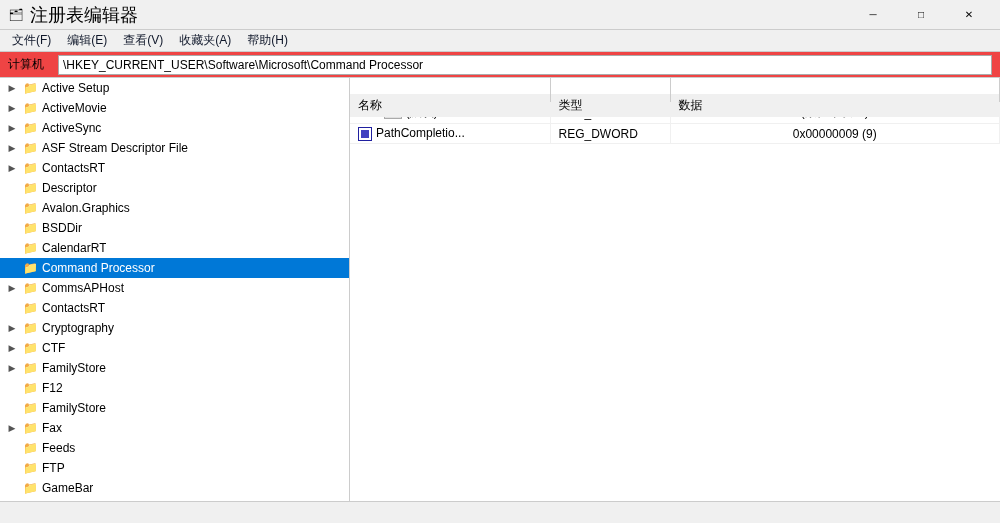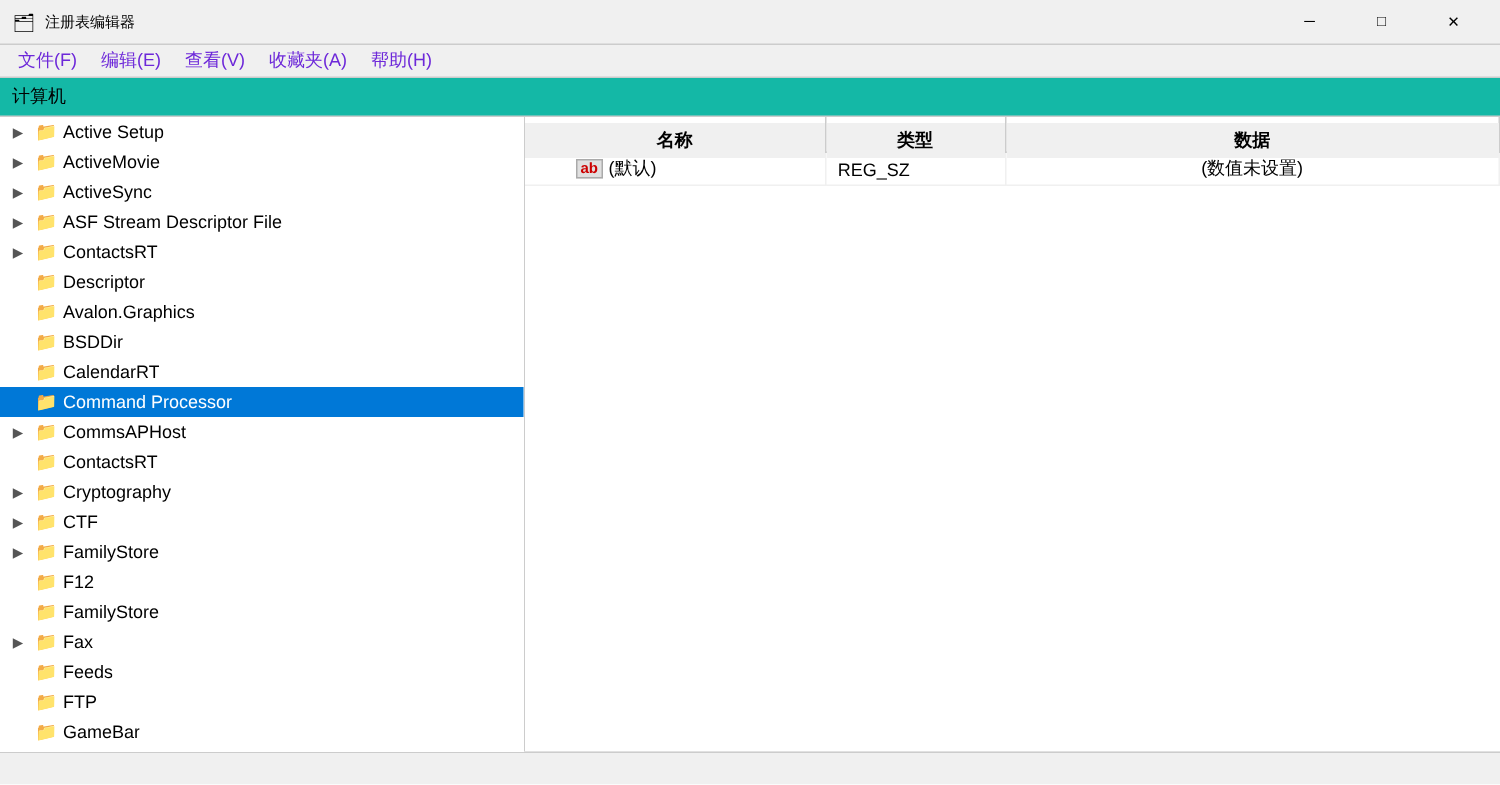--- a/index.html
+++ b/index.html
@@ -27,21 +27,21 @@
     .title-bar-icon {
       width: 16px;
       height: 16px;
       margin-right: 6px;
       display: flex;
       align-items: center;
       justify-content: center;
     }
     .title-bar-text {
       flex: 1;
-      font-size: 10px;
+      font-size: 18px;
       color: #000;
     }
     .title-bar-controls {
       display: flex;
       gap: 2px;
     }
     .title-btn {
       width: 46px;
       height: 30px;
       border: none;
@@ -61,30 +61,30 @@
       align-items: center;
       padding: 0 4px;
       background: #f0f0f0;
       border-bottom: 1px solid #ccc;
       flex-shrink: 0;
     }
     .menu-item {
       padding: 2px 8px;
       cursor: pointer;
       font-size: 12px;
-      color: #6d28d9;
+      color: #0f172a;
     }
 
     
     .address-bar {
       height: 26px;
       display: flex;
       align-items: center;
       padding: 0 8px;
-      background: #14b8a6;
+      background: #ef4444;
       border-bottom: 1px solid #ccc;
       flex-shrink: 0;
       gap: 14px;
     }
     .address-label {
       font-size: 12px;
       color: #000;
       white-space: nowrap;
     }
     .address-path {
@@ -174,26 +174,26 @@
     .detail-table {
       width: 100%;
       border-collapse: collapse;
       table-layout: fixed;
     }
     .detail-table th {
       background: #f0f0f0;
       border-bottom: 1px solid #ccc;
       border-right: 1px solid #ccc;
       padding: 3px 8px;
-      text-align: center;
-      font-weight: bold;
+      text-align: left;
+      font-weight: normal;
       font-size: 12px;
       height: 22px;
       position: sticky;
-      top: 4px;
+      top: 16px;
     }
     .detail-table td {
       padding: 2px 8px;
       border-bottom: 1px solid #f0f0f0;
       border-right: 1px solid #f0f0f0;
       font-size: 12px;
       height: 20px;
       white-space: nowrap;
       overflow: hidden;
       text-overflow: ellipsis;
@@ -270,20 +270,21 @@
 <div class="menu-bar">
 <div class="menu-item">文件(F)</div>
     <div class="menu-item">编辑(E)</div>
     <div class="menu-item">查看(V)</div>
     <div class="menu-item">收藏夹(A)</div>
     <div class="menu-item">帮助(H)</div>
   </div>
 
 <div class="address-bar">
   <span class="address-label">计算机</span>
+  <input class="address-path" readonly="" value="\HKEY_CURRENT_USER\Software\Microsoft\Command Processor" style="">
 </div>
 
 <div class="main-content">
 
   <div class="tree-panel" id="tree-container">
   <div class="tree-item">
         <span class="expand-btn" style="color: rgb(85, 85, 85);">▶</span>
         <span class="folder-icon">📁</span>
         <span class="tree-label">Active Setup</span>
       </div>
@@ -402,20 +403,25 @@
             <th class="col-type">类型</th>
             <th class="col-data">数据</th>
           </tr>
         </thead>
         <tbody id="detail-tbody">
         <tr>
               <td class="col-name"><span class="reg-icon-ab">ab</span><span>(默认)</span></td>
               <td class="col-type">REG_SZ</td>
               <td class="col-data">(数值未设置)</td>
             </tr>
+            <tr>
+              <td class="col-name"><span class="reg-icon-dword"></span><span>PathCompletio...</span></td>
+              <td class="col-type">REG_DWORD</td>
+              <td class="col-data">0x00000009 (9)</td>
+            </tr>
           </tbody>
       </table>
     </div>
   </div>
 </div>
 
 <div class="status-bar">
   <span></span>
 </div>
 

